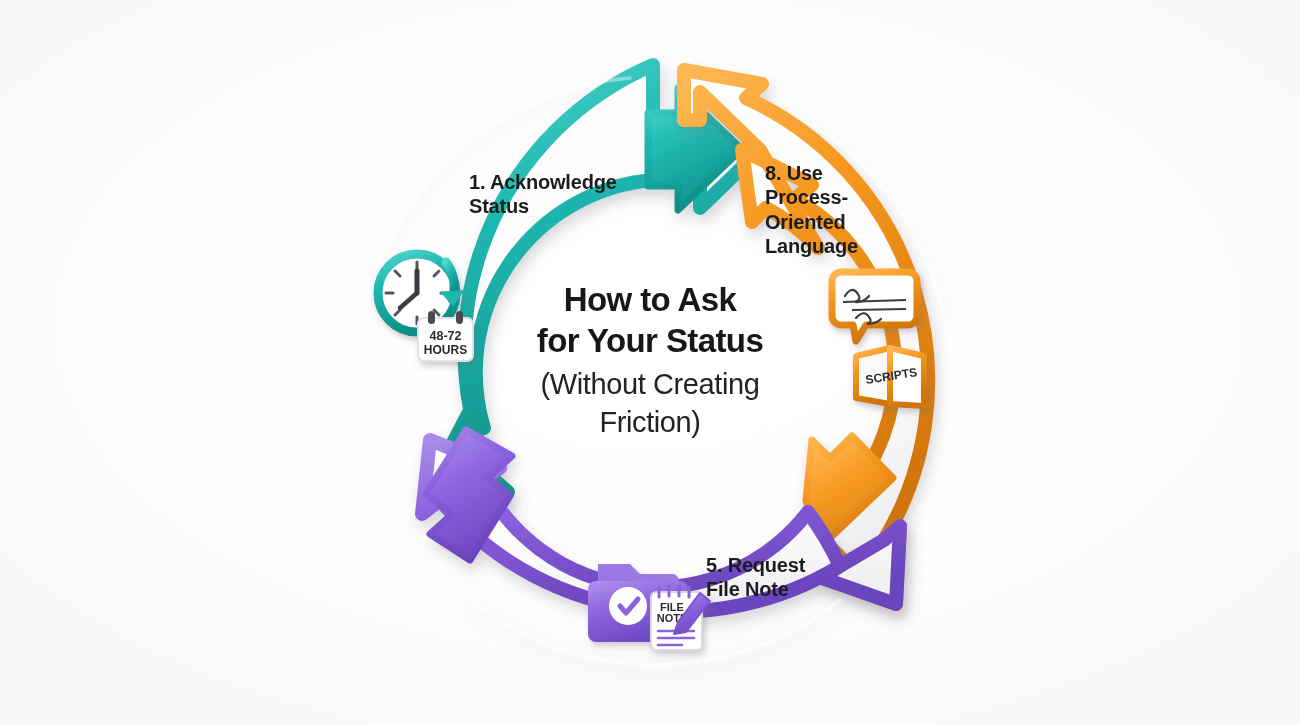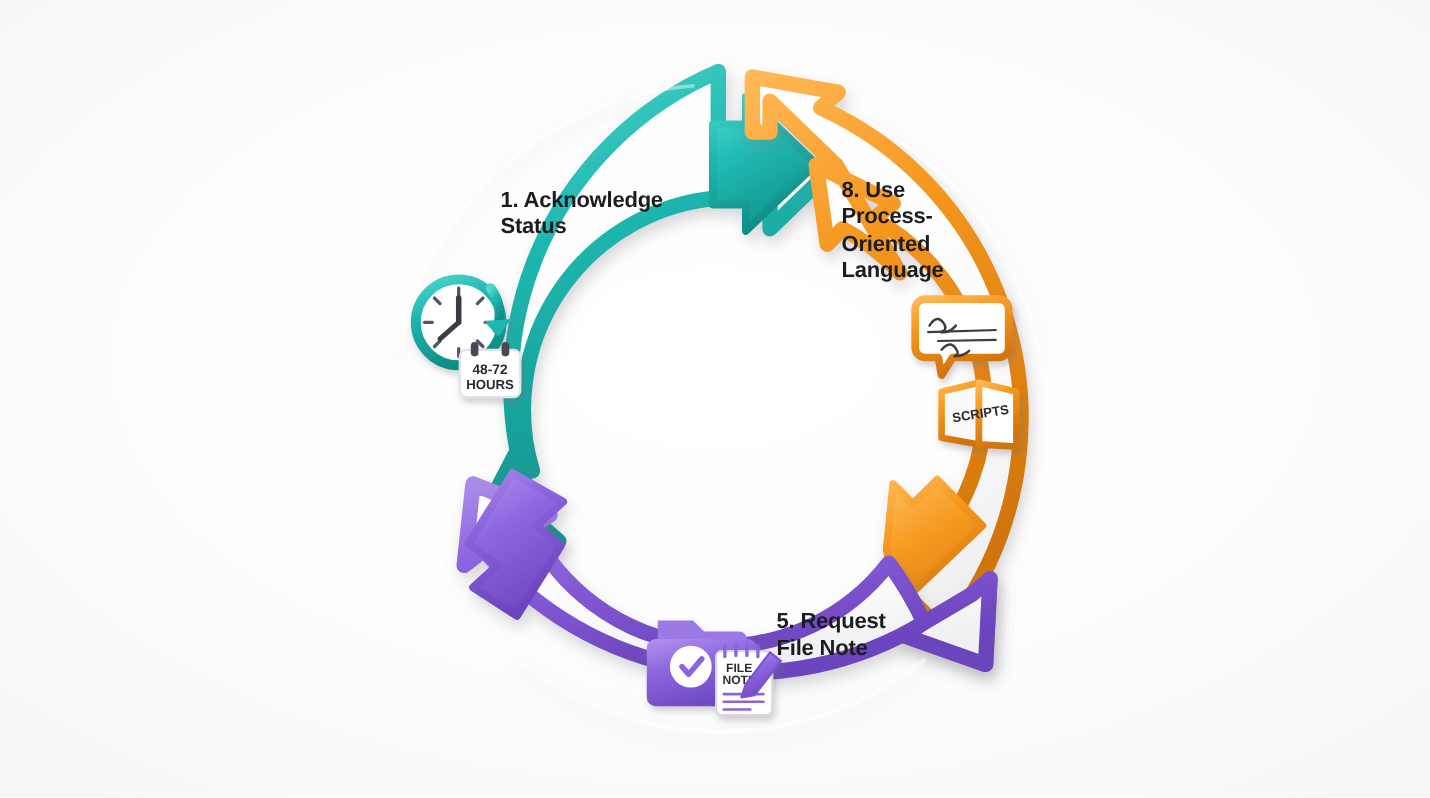--- a/index.html
+++ b/index.html
@@ -29,21 +29,21 @@
   .step-label {
     position: absolute;
     font-family: "Liberation Sans", sans-serif;
     font-weight: bold;
     font-size: 20px;
     line-height: 1.22;
     color: #1c1c1e;
     letter-spacing: -0.2px;
     white-space: pre-line;
   }
-  #label-1 { left: 455px; top: 170px; width: 170px; }
+  #label-1 { left: 469px; top: 170px; width: 170px; }
   #label-2 { left: 765px; top: 161px; width: 140px; }
   #label-3 { left: 706px; top: 553px; width: 170px; }
 
   #center-title {
     position: absolute;
     left: 470px;
     top: 280px;
     width: 360px;
     text-align: center;
     color: #17171a;
@@ -298,15 +298,19 @@
 
   <div class="step-label" id="label-2">8. Use
 Process-
 Oriented
 Language</div>
 
   <div class="step-label" id="label-3">5. Request
 File Note</div>
 
   <div id="center-title">
+    <span class="title-main">How to Ask
+for Your Status</span>
+    <span class="title-sub">(Without Creating
+Friction)</span>
   </div>
 
 </div>
 
 </body></html>

